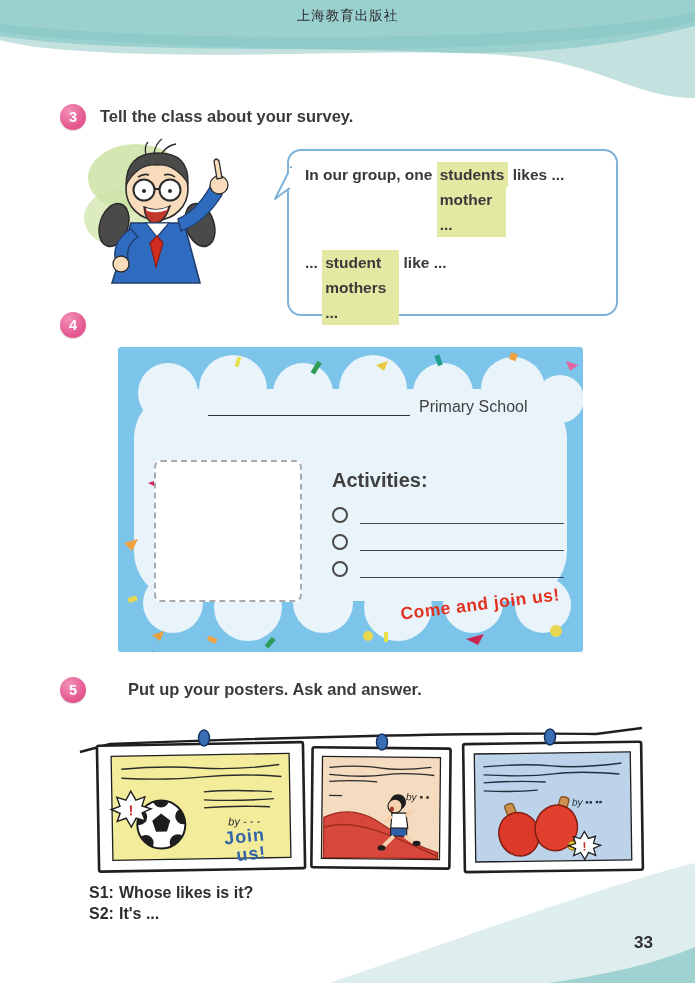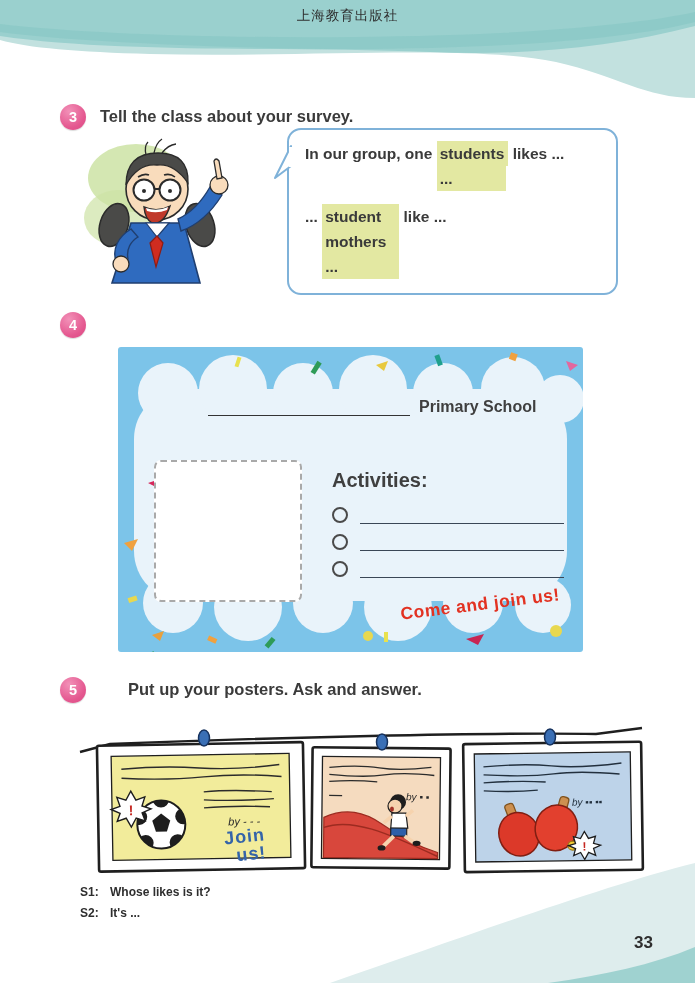--- a/index.html
+++ b/index.html
@@ -15,52 +15,52 @@
   .page-number{position:absolute;right:42px;bottom:30px;font-size:17px;font-weight:700;color:#2e2e2e;}
 
   
   .badge{position:absolute;width:26px;height:26px;border-radius:50%;
          background:radial-gradient(circle at 35% 28%,#f291b8 0%,#e4578f 65%,#d94a84 100%);
          color:#fff;font-size:14.5px;font-weight:700;display:flex;align-items:center;justify-content:center;
          box-shadow:0 1px 1px rgba(0,0,0,.15);}
   .ex-title{position:absolute;font-size:16.5px;font-weight:600;color:#3b3b3b;}
 
   
-  .bubble{position:absolute;left:287px;top:128px;width:331px;height:167px;background:#fff;
+  .bubble{position:absolute;left:287px;top:149px;width:331px;height:167px;background:#fff;
           border:2px solid #7fb2d9;border-radius:14px;box-sizing:border-box;padding:11px 14px 8px 16px;
           font-size:15.5px;font-weight:600;color:#3a3a3a;}
   .bubble-tail{position:absolute;left:-16px;top:14px;}
   .brow{display:flex;line-height:25px;white-space:pre;}
   .brow .ghost{visibility:hidden;}
   .hl{background:#e3e8a2;display:inline-block;padding:0 4px 0 3px;}
   .hl.w1{min-width:62px;}
   .hl.w2{min-width:70px;}
   .brow.gap{margin-top:13px;}
 
   .girl{position:absolute;left:76px;top:133px;}
 
   
   .poster{position:absolute;left:118px;top:347px;width:465px;height:305px;background:#7cc4e9;
           border-radius:3px;overflow:hidden;}
   .poster .cloud{position:absolute;left:0;top:0;}
-  .school-row{position:absolute;left:90px;top:50px;display:flex;align-items:flex-end;font-size:16px;color:#3f3f3f;font-weight:700;}
+  .school-row{position:absolute;left:90px;top:50px;display:flex;align-items:flex-end;font-size:16px;color:#3f3f3f;font-weight:400;}
   .school-blank{width:202px;height:18px;border-bottom:1.6px solid #333;margin-right:9px;}
   .poster-title{position:absolute;left:148px;top:83px;font-size:23px;font-weight:700;color:#4fb254;letter-spacing:2px;}
   .draw-box{position:absolute;left:36px;top:113px;width:148px;height:142px;background:#fff;
             border:2px dashed #a9a9a9;border-radius:7px;box-sizing:border-box;}
   .activities{position:absolute;left:214px;top:122px;font-size:20px;font-weight:600;color:#3f3f3f;}
   .bullet-row{position:absolute;left:214px;display:flex;align-items:flex-end;}
   .bullet-ring{width:12px;height:12px;border:2px solid #4a4a4a;border-radius:50%;margin-right:12px;margin-bottom:1px;}
   .bullet-line{width:204px;height:14px;border-bottom:1.8px solid #3a4656;}
   .slogan{position:absolute;left:282px;top:247px;font-size:17.5px;font-weight:700;color:#e23222;
           transform:rotate(-7deg);letter-spacing:.5px;white-space:nowrap;}
 
   
   .posters-art{position:absolute;left:76px;top:706px;}
-  .dialog{position:absolute;left:80px;top:882px;font-size:12px;font-weight:600;color:#2e2e2e;}
+  .dialog{position:absolute;left:89px;top:882px;font-size:16px;font-weight:600;color:#2e2e2e;}
   .dialog-row{display:flex;line-height:21px;}
   .dialog-row .spk{width:30px;font-weight:700;}
 </style>
 </head>
 <body>
 
 <div class="page">
 
   <svg class="top-band" width="695" height="112" viewBox="0 0 695 112">
     <path d="M0,0 H695 V98 C645,98 618,76 556,62 C470,44 300,58 150,54 C78,52 28,48 0,40 Z" fill="#c2e1df"></path>
@@ -112,20 +112,21 @@
     <circle cx="143" cy="52" r="9" fill="#f9dcbc" stroke="#2b2b2b" stroke-width="1.3"></circle>
     <path d="M141,46 L138,28 Q140,24 143,28 L146,45 Z" fill="#f9dcbc" stroke="#2b2b2b" stroke-width="1.3"></path>
   </svg>
 
   <div class="bubble">
     <svg class="bubble-tail" width="20" height="40" viewBox="0 0 20 40">
       <path d="M18,2 L2,34 L18,22 Z" fill="#ffffff" stroke="#7fb2d9" stroke-width="2" stroke-linejoin="round"></path>
       <rect x="16" y="3" width="4" height="20" fill="#ffffff"></rect>
     </svg>
     <div class="brow"><span>In our group, one </span><span class="hl w1">students</span><span> likes ...</span></div>
+    <div class="brow"><span class="ghost">In our group, one </span><span class="hl w1">mother</span></div>
     <div class="brow"><span class="ghost">In our group, one </span><span class="hl w1">...</span></div>
     <div class="brow gap"><span>... </span><span class="hl w2">student</span><span> like ...</span></div>
     <div class="brow"><span class="ghost">... </span><span class="hl w2">mothers</span></div>
     <div class="brow"><span class="ghost">... </span><span class="hl w2">...</span></div>
   </div>
 
   <div class="badge" style="left:60px;top:312px;">
     <span>4</span>
   </div>
 

